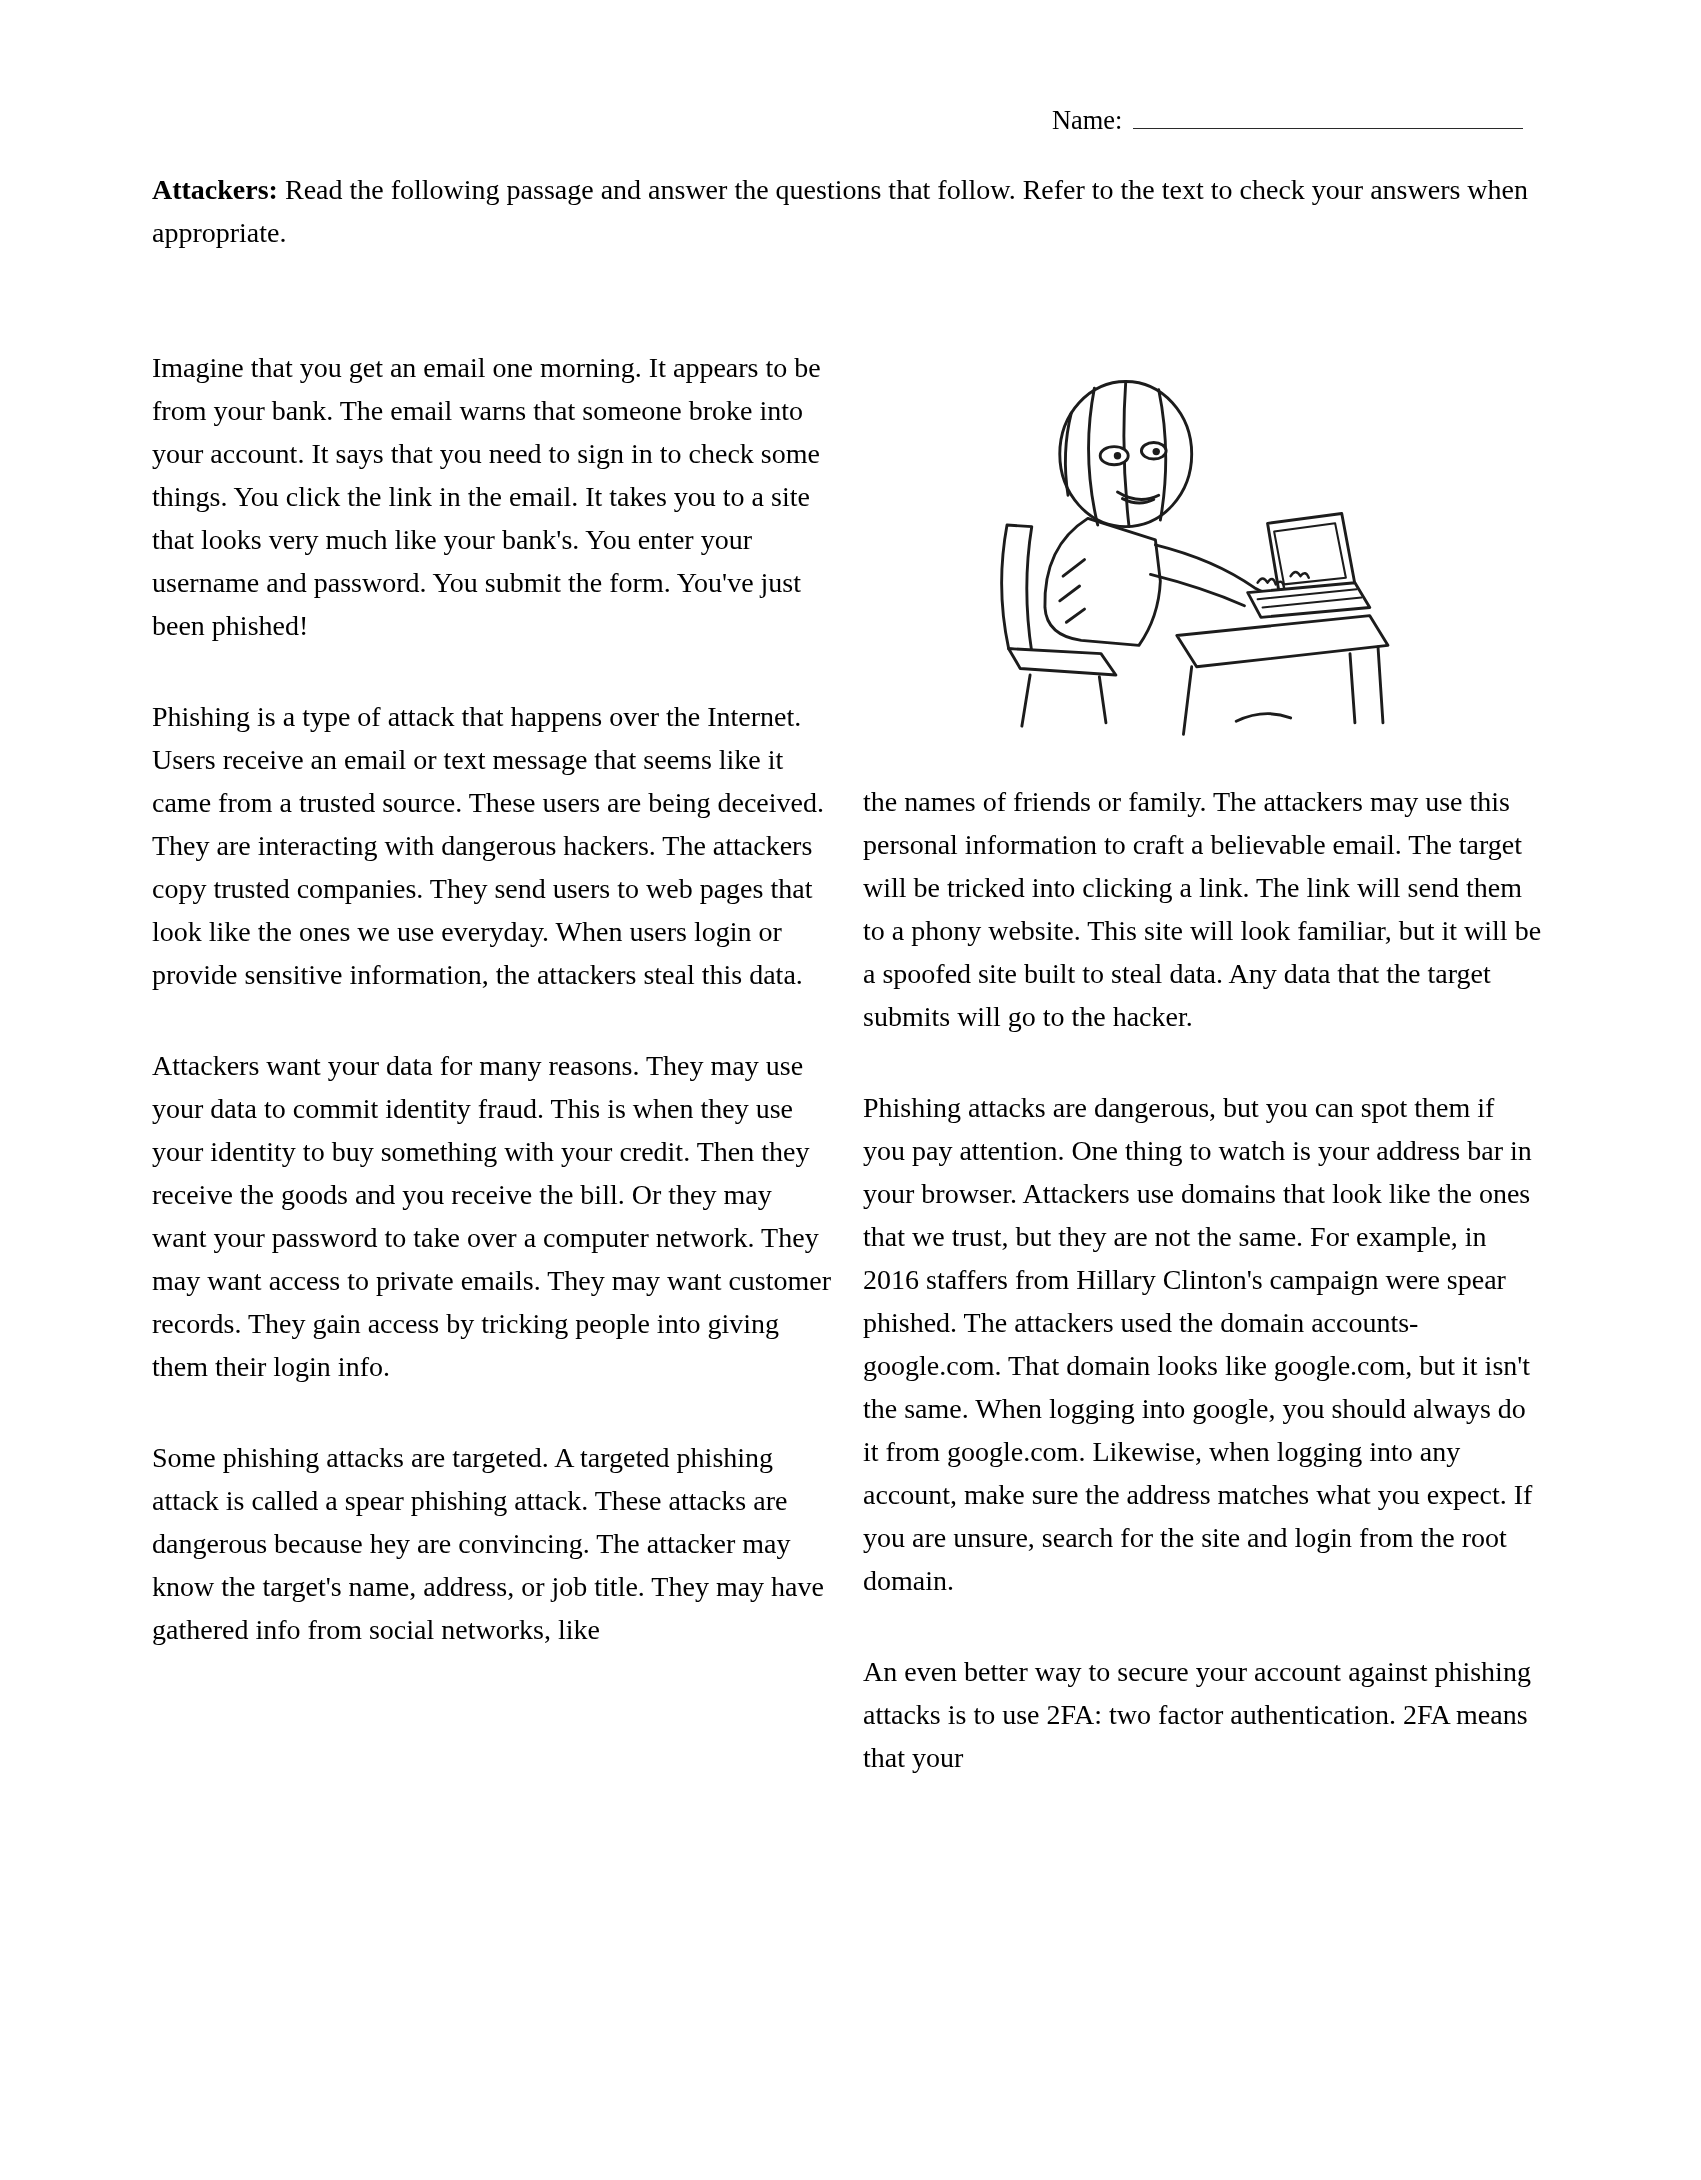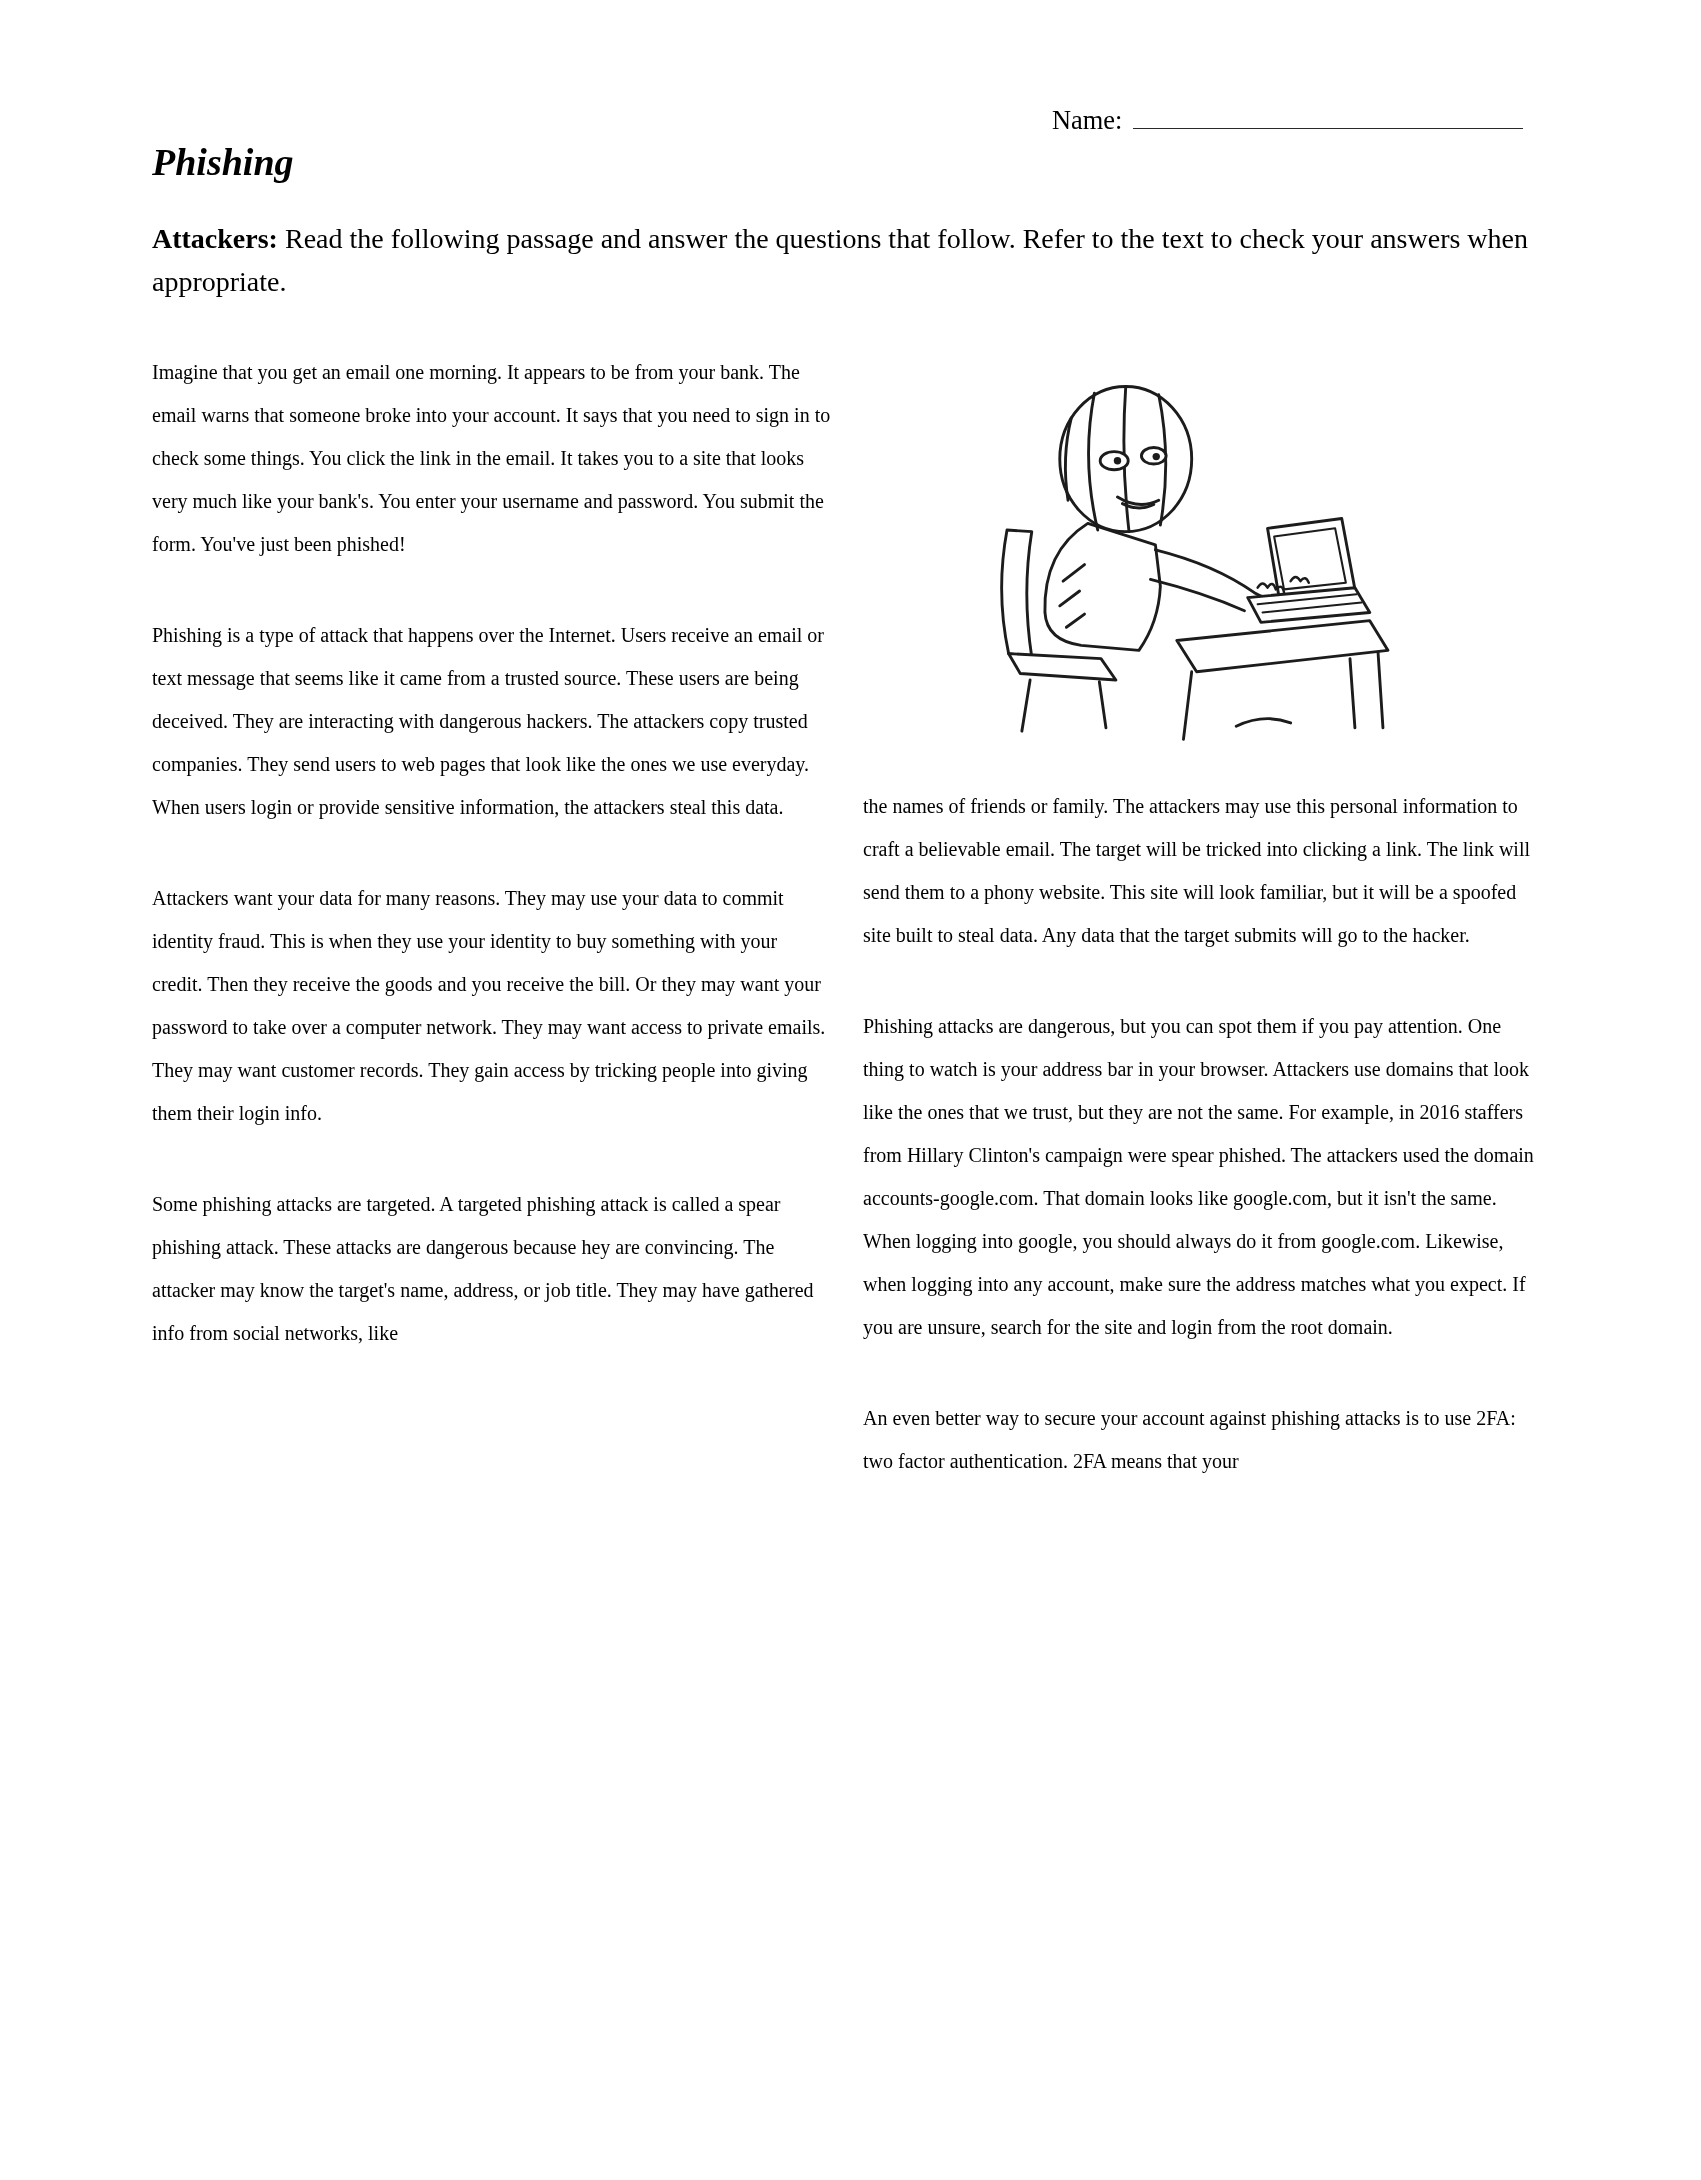--- a/index.html
+++ b/index.html
@@ -54,42 +54,42 @@
     max-width: 1397px;
   }
   .dlabel { font-weight: bold; }
   .columns {
     display: flex;
     gap: 31px;
     margin-top: 48px;
   }
   .col {
     width: 680px;
-    font-size: 20px;
+    font-size: 28px;
     line-height: 43px;
     text-align: left;
+    margin-top: 44px;
   }
   .col p { margin: 0 0 48px 0; }
   .illustration {
     margin: 24px 0 39px 101px;
     width: 429px;
   }
   .illustration svg { display: block; }
 </style>
 </head>
 <body>
 
 <div class="page">
 
   <div class="name-row">
     <span>Name:</span>
     <span class="name-line"></span>
   </div>
 
-  <div class="subtitle">Phishing</div>
 
   <div class="directions">
     <span class="dlabel">Attackers:</span>
     <span>Read the following passage and answer the questions that follow. Refer to the text to check your answers when appropriate.</span>
   </div>
 
   <div class="columns">
 
     <div class="col">
       <p>Imagine that you get an email one morning. It appears to be from your bank. The email warns that someone broke into your account. It says that you need to sign in to check some things. You click the link in the email. It takes you to a site that looks very much like your bank's. You enter your username and password. You submit the form. You've just been phished!</p>

